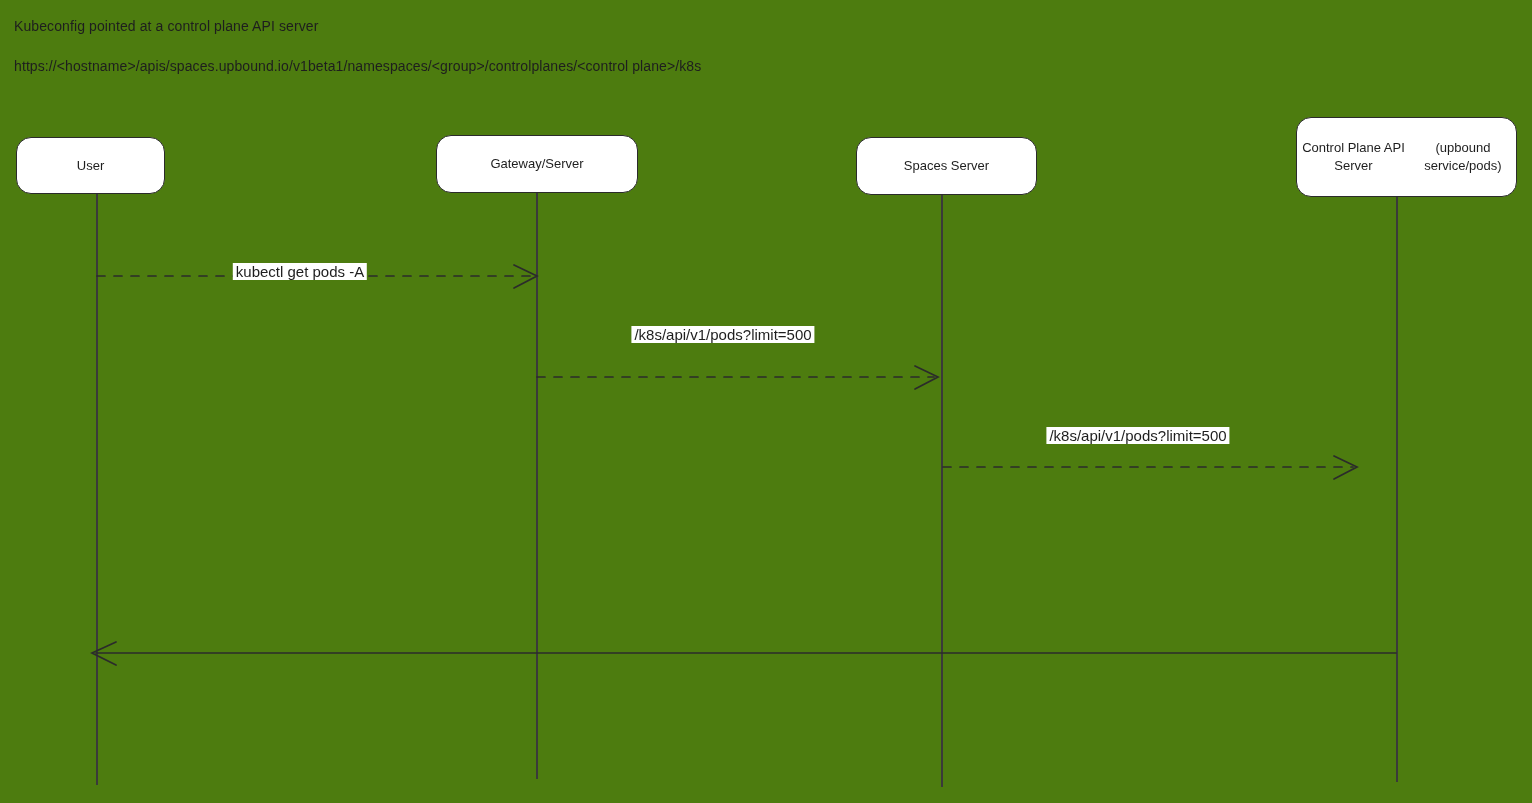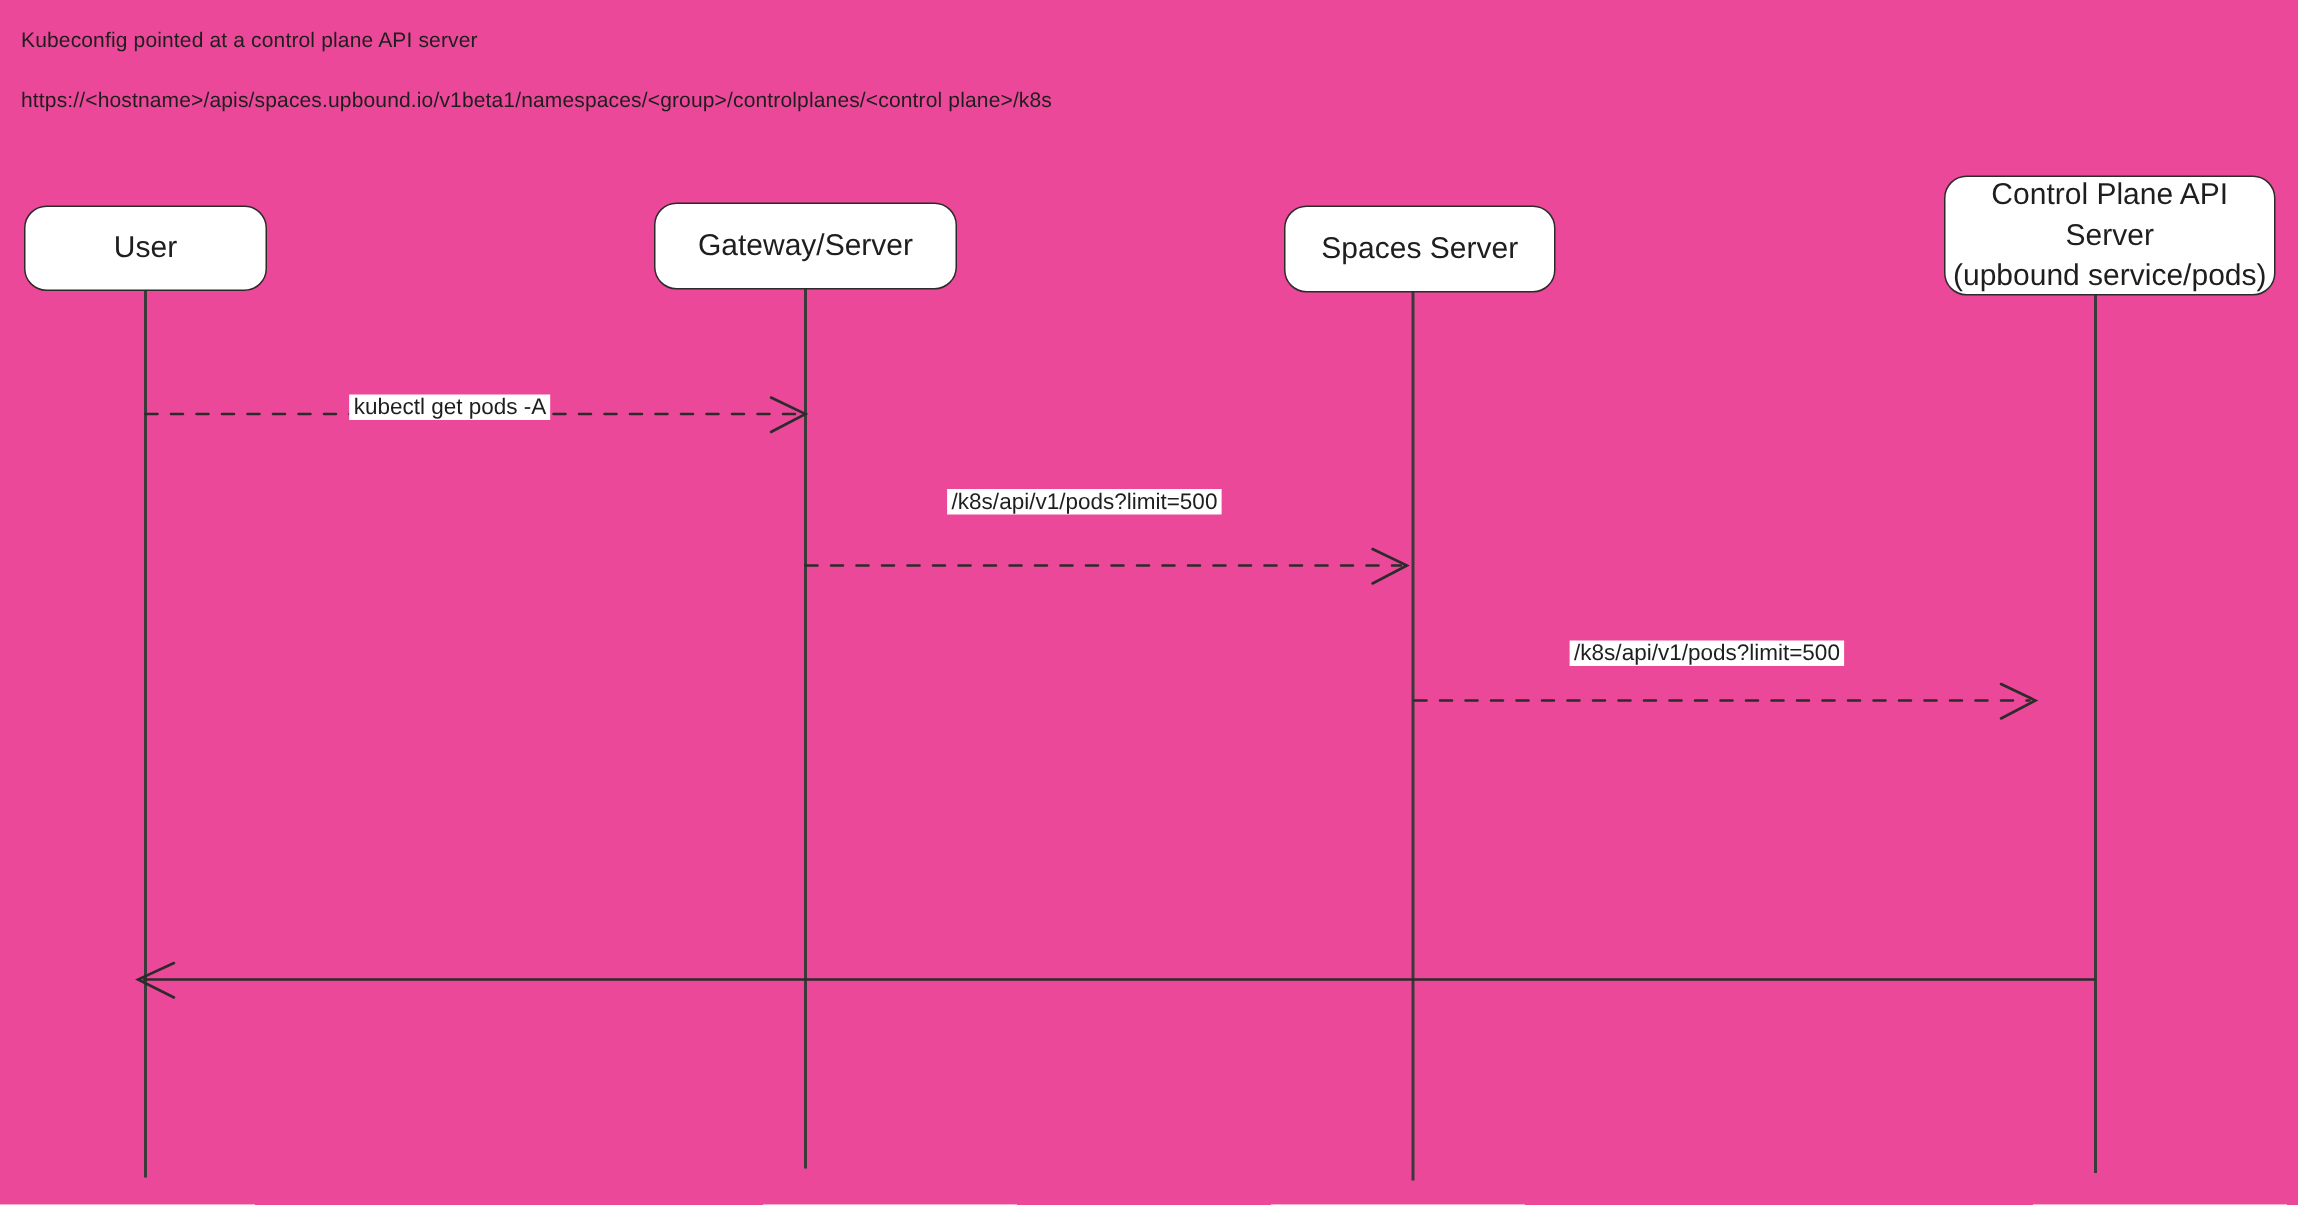--- a/index.html
+++ b/index.html
@@ -4,21 +4,21 @@
 <style>
   html, body {
     margin: 0;
     padding: 0;
     background: #ffffff;
   }
   .canvas {
     position: relative;
     width: 1532px;
     height: 803px;
-    background: #ec4899;
+    background: #4d7c0f;
     font-family: "Liberation Sans", sans-serif;
     color: #1e1e1e;
     overflow: hidden;
   }
   .header-line {
     position: absolute;
     left: 14px;
     font-size: 14px;
     letter-spacing: 0.1px;
     white-space: nowrap;
@@ -26,29 +26,28 @@
   .header-line.l1 { top: 18px; }
   .header-line.l2 { top: 58px; }
 
   .actor {
     position: absolute;
     box-sizing: border-box;
     border: 1.7px solid #2b2b2b;
     border-radius: 15px;
     background: #ffffff;
     display: flex;
-    flex-direction: column;
     align-items: center;
     justify-content: center;
     text-align: center;
-    font-size: 20px;
+    font-size: 13px;
     line-height: 1.35;
     z-index: 3;
   }
-  .actor-user     { left: 16px;   top: 137px; width: 162px; height: 57px; }
+  .actor-user     { left: 16px;   top: 137px; width: 149px; height: 57px; }
   .actor-gateway  { left: 436px;  top: 135px; width: 202px; height: 58px; }
   .actor-router   { left: 856px;  top: 137px; width: 181px; height: 58px; }
   .actor-cpapi    { left: 1296px; top: 117px; width: 221px; height: 80px; }
 
   .lifeline {
     position: absolute;
     width: 1.6px;
     background: #3a3a3a;
     z-index: 1;
   }

